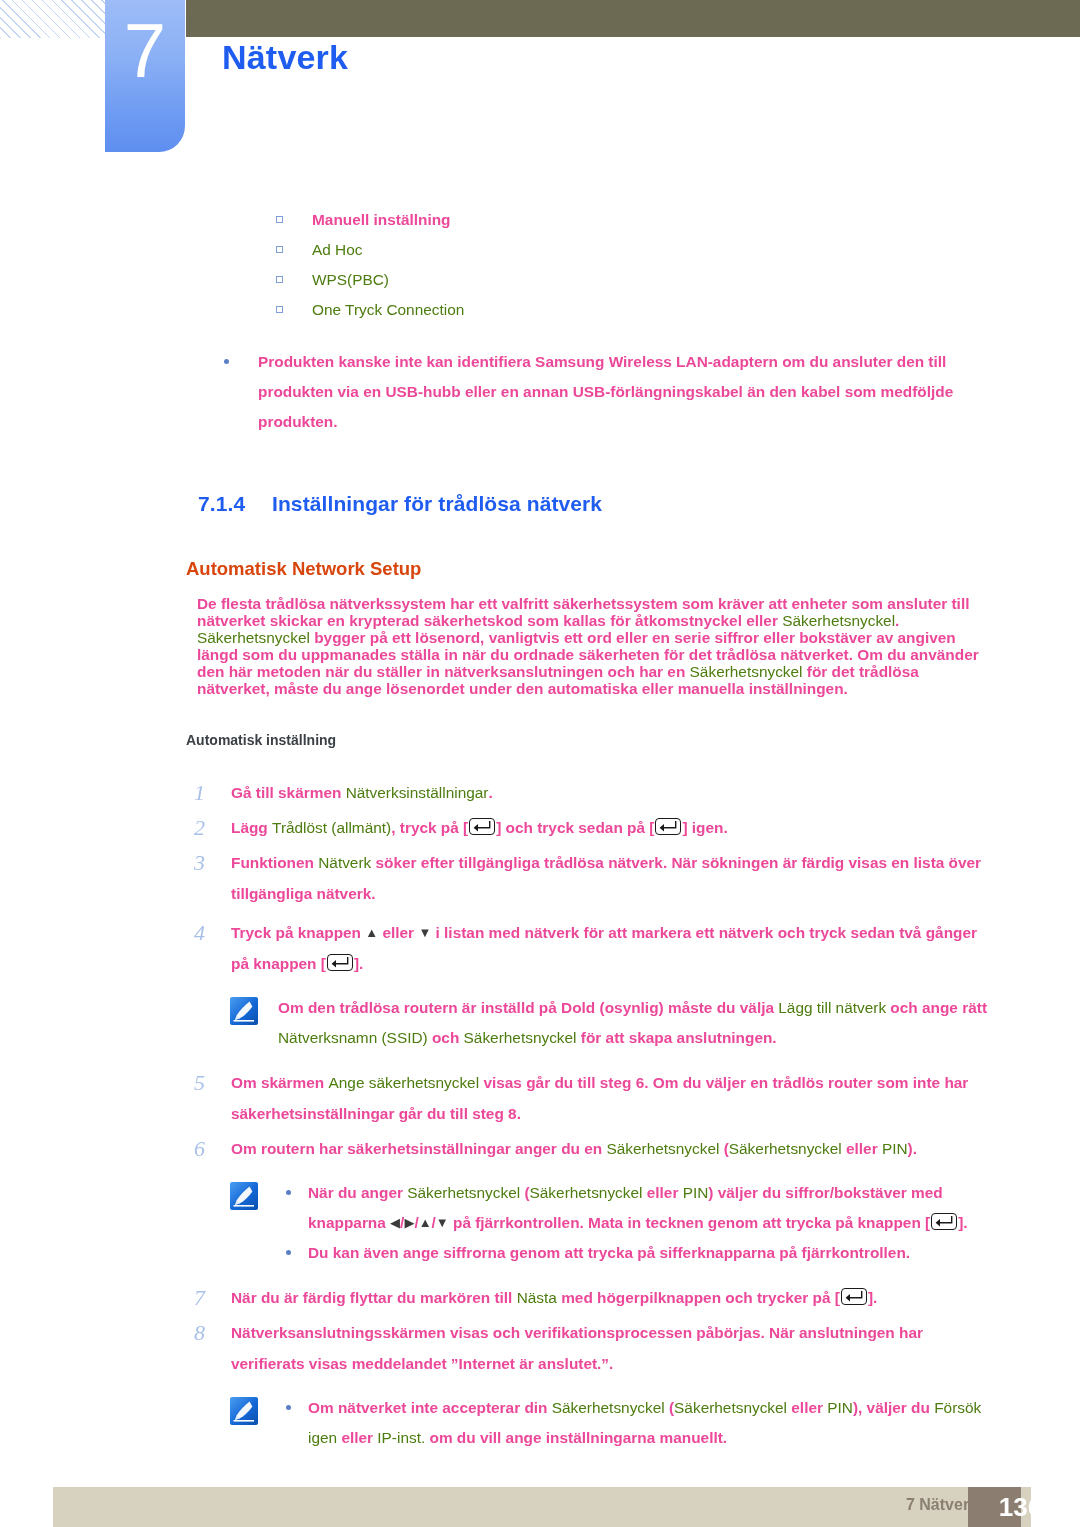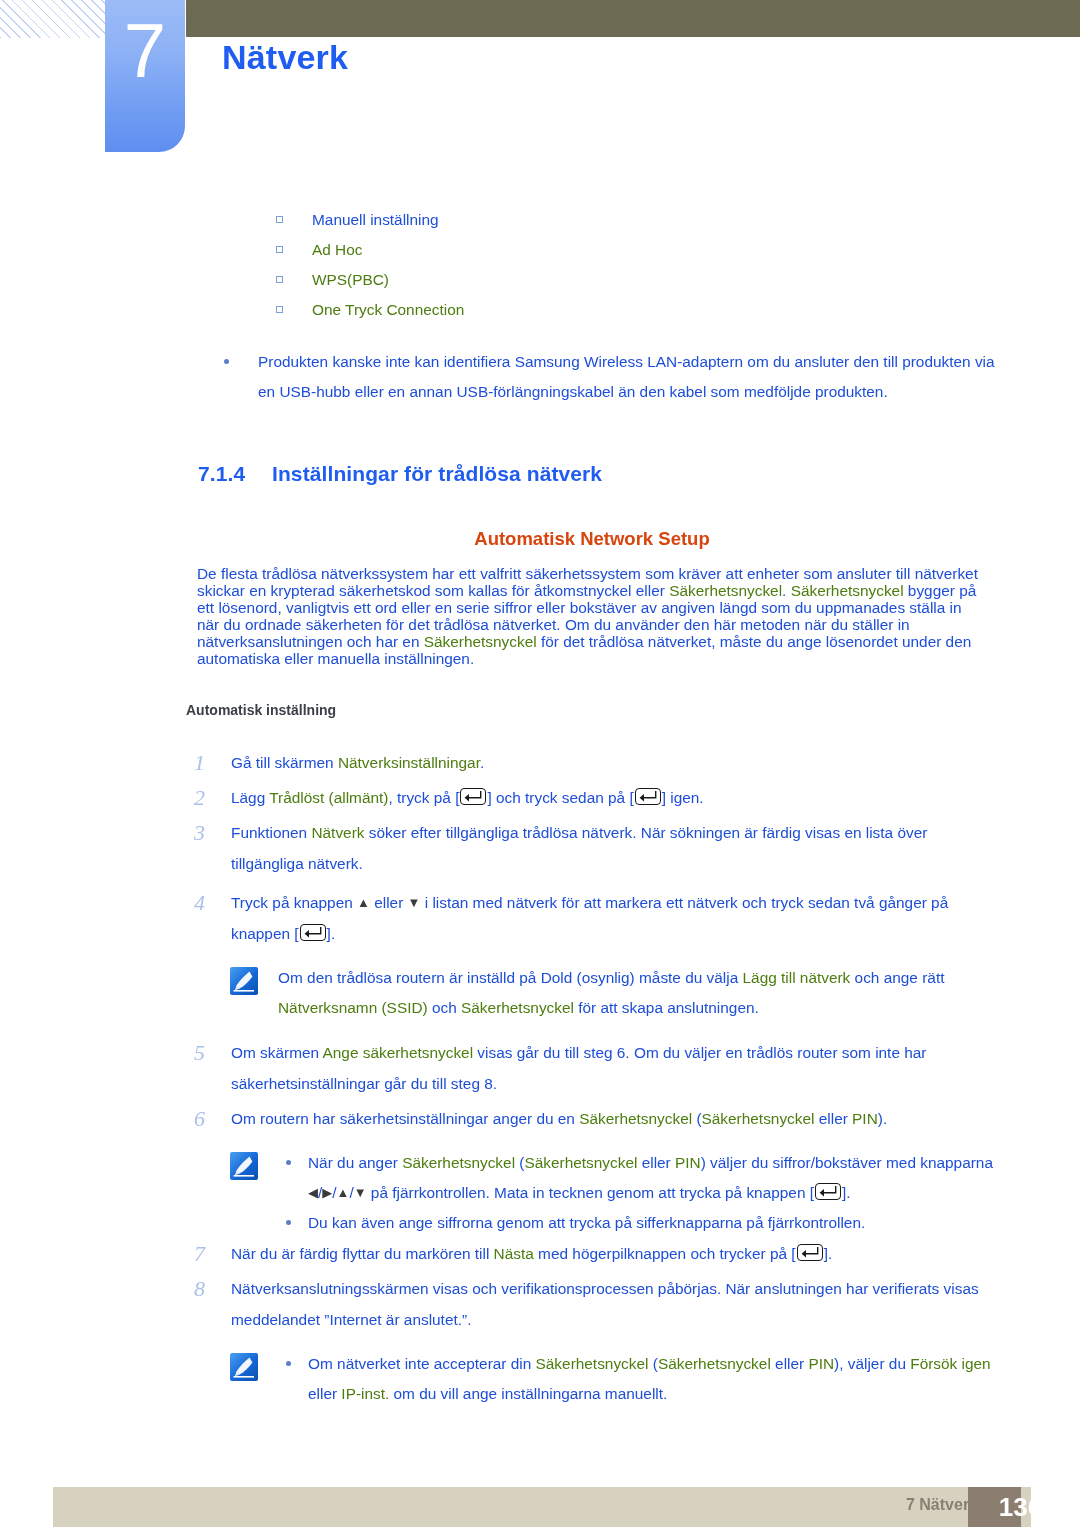--- a/index.html
+++ b/index.html
@@ -97,21 +97,21 @@
     box-sizing: border-box;
   }
   .bul-dot {
     position: absolute;
     left: 2px; top: 12px;
     width: 5px; height: 5px;
     border-radius: 50%;
     background: #5a7fc4;
   }
 
-  .txt-gray   { color: #1d4ed8; }
+  .txt-gray   { color: #ec4899; font-weight: bold; }
   .txt-orange { color: #4d7c0f; font-weight: normal; }
 
   
   h2.sect {
     margin: 12px;
     color: #1f5cf0;
     font-size: 21px;
     font-weight: bold;
     letter-spacing: .1px;
   }
@@ -254,21 +254,21 @@
       <div class="bullet-row">
         <span class="bul-dot"></span>
         <span class="txt-gray">Produkten kanske inte kan identifiera Samsung Wireless LAN-adaptern om du ansluter den till produkten via en USB-hubb eller en annan USB-förlängningskabel än den kabel som medföljde produkten.</span>
       </div>
     </div>
 
     <h2 class="sect" style="margin-bottom:35px;">
       <span class="num">7.1.4</span><span>Inställningar för trådlösa nätverk</span>
     </h2>
 
-    <h3 class="sub" style="text-align:center;">Automatisk Network Setup</h3>
+    <h3 class="sub" style="">Automatisk Network Setup</h3>
 
     <p class="body" style="margin-bottom:28px;">
       <span class="txt-gray">De flesta trådlösa nätverkssystem har ett valfritt säkerhetssystem som kräver att enheter som ansluter till nätverket skickar en krypterad säkerhetskod som kallas för åtkomstnyckel eller </span><span class="txt-orange">Säkerhetsnyckel</span><span class="txt-gray">. </span><span class="txt-orange">Säkerhetsnyckel</span><span class="txt-gray"> bygger på ett lösenord, vanligtvis ett ord eller en serie siffror eller bokstäver av angiven längd som du uppmanades ställa in när du ordnade säkerheten för det trådlösa nätverket. Om du använder den här metoden när du ställer in nätverksanslutningen och har en </span><span class="txt-orange">Säkerhetsnyckel</span><span class="txt-gray"> för det trådlösa nätverket, måste du ange lösenordet under den automatiska eller manuella inställningen.</span>
     </p>
 
     <h4 class="sub2" style="margin-bottom:22px;">Automatisk inställning</h4>
 
     <div id="steps-area">
         <div class="step" style="margin-bottom: 4px;"><span class="step-num">1</span><span><span class="txt-gray">Gå till skärmen </span><span class="txt-orange">Nätverksinställningar</span><span class="txt-gray">.</span></span></div>
         <div class="step" style="margin-bottom: 4px;"><span class="step-num">2</span><span><span class="txt-gray">Lägg </span><span class="txt-orange">Trådlöst (allmänt)</span><span class="txt-gray">, tryck på [</span><span class="keyicon"><svg width="18" height="11" viewBox="0 0 18 11">
@@ -285,21 +285,21 @@
             <svg width="28" height="28" viewBox="0 0 28 28">
               <path d="M19.5 4.5 C15 8 10 13 6.5 18.5 L5 23 l4.6-1.4 C14.6 18.6 19 14 22.4 9.4 z" fill="#ffffff" opacity="0.95"></path>
               <path d="M5 23 l4.6-1.4 -2.3-2.6 z" fill="#dfe9f8"></path>
               <path d="M3.5 23.8 H24" stroke="#ffffff" stroke-width="1.6" fill="none"></path>
             </svg>
           </span>
           <div><span class="txt-gray">Om den trådlösa routern är inställd på Dold (osynlig) måste du välja </span><span class="txt-orange">Lägg till nätverk</span><span class="txt-gray"> och ange rätt </span><span class="txt-orange">Nätverksnamn (SSID)</span><span class="txt-gray"> och </span><span class="txt-orange">Säkerhetsnyckel</span><span class="txt-gray"> för att skapa anslutningen.</span></div>
         </div>
         <div class="step" style="margin-bottom: 4px;"><span class="step-num">5</span><span><span class="txt-gray">Om skärmen </span><span class="txt-orange">Ange säkerhetsnyckel</span><span class="txt-gray"> visas går du till steg 6. Om du väljer en trådlös router som inte har säkerhetsinställningar går du till steg 8.</span></span></div>
         <div class="step" style="margin-bottom: 14px;"><span class="step-num">6</span><span><span class="txt-gray">Om routern har säkerhetsinställningar anger du en </span><span class="txt-orange">Säkerhetsnyckel</span><span class="txt-gray"> (</span><span class="txt-orange">Säkerhetsnyckel</span><span class="txt-gray"> eller </span><span class="txt-orange">PIN</span><span class="txt-gray">).</span></span></div>
-        <div class="note" style="">
+        <div class="note" style="margin-bottom: 14px;">
           <span class="note-icon">
             <svg width="28" height="28" viewBox="0 0 28 28">
               <path d="M19.5 4.5 C15 8 10 13 6.5 18.5 L5 23 l4.6-1.4 C14.6 18.6 19 14 22.4 9.4 z" fill="#ffffff" opacity="0.95"></path>
               <path d="M5 23 l4.6-1.4 -2.3-2.6 z" fill="#dfe9f8"></path>
               <path d="M3.5 23.8 H24" stroke="#ffffff" stroke-width="1.6" fill="none"></path>
             </svg>
           </span>
           <div class="note-item" style="position: relative; padding-left: 30px;"><span class="bul-dot" style="left: 8px;"></span><span class="txt-gray">När du anger </span><span class="txt-orange">Säkerhetsnyckel</span><span class="txt-gray"> (</span><span class="txt-orange">Säkerhetsnyckel</span><span class="txt-gray"> eller </span><span class="txt-orange">PIN</span><span class="txt-gray">) väljer du siffror/bokstäver med knapparna </span><span class="tri">◀</span><span class="txt-gray">/</span><span class="tri">▶</span><span class="txt-gray">/</span><span class="tri">▲</span><span class="txt-gray">/</span><span class="tri">▼</span><span class="txt-gray"> på fjärrkontrollen. Mata in tecknen genom att trycka på knappen [</span><span class="keyicon"><svg width="18" height="11" viewBox="0 0 18 11">
                 <path d="M16 0 v6 H5 V3 L0.6 6.8 L5 10.6 V7.6 h12.4 V0 z" fill="#1a1a1a"></path>
               </svg></span><span class="txt-gray">].</span></div>

